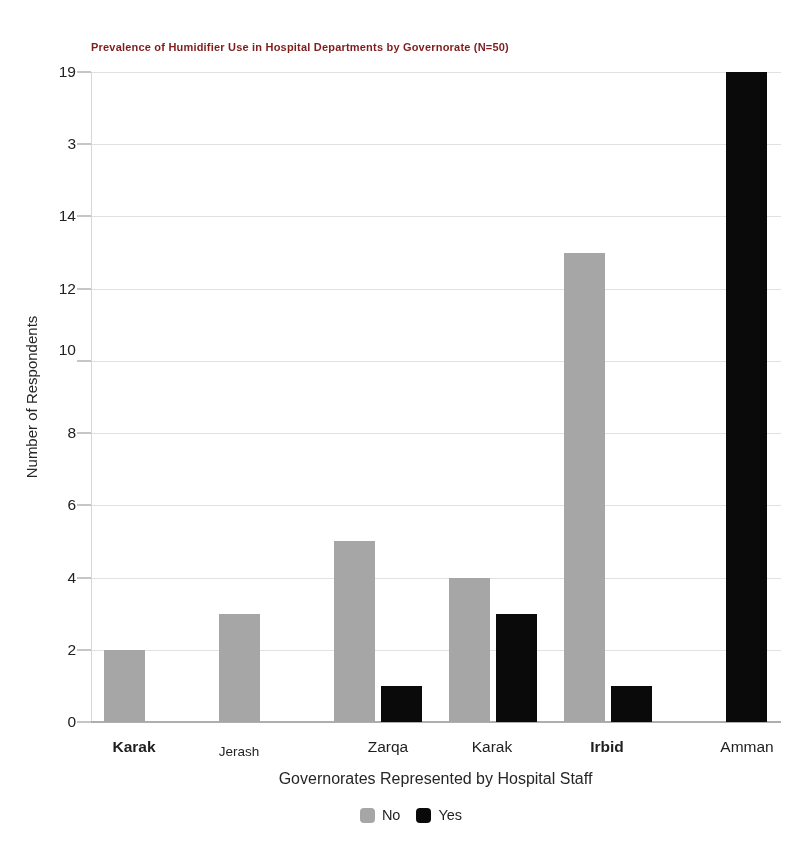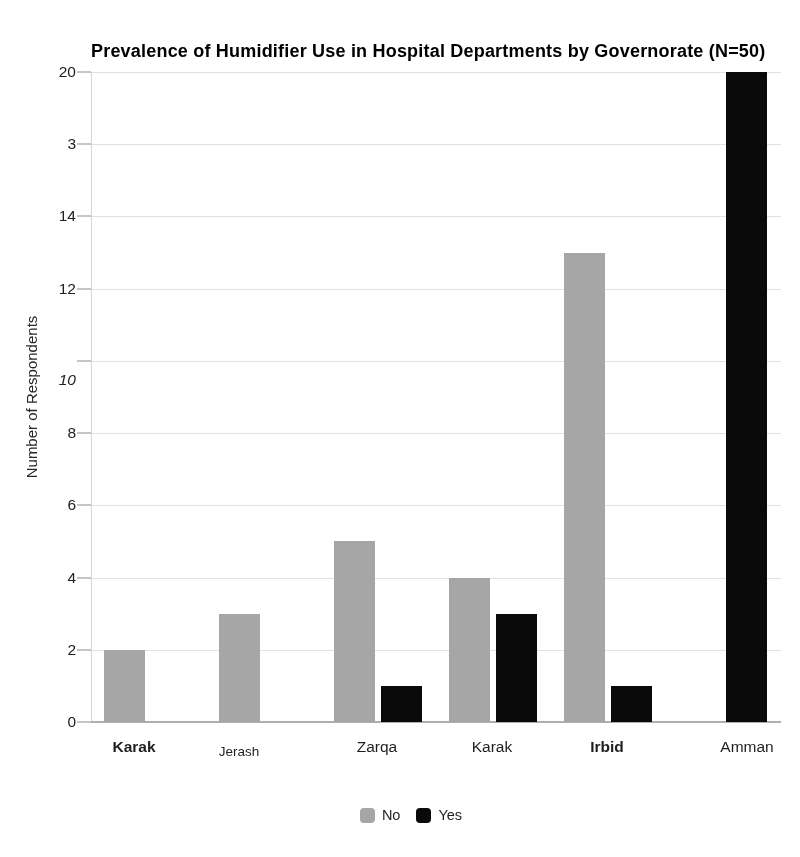--- a/index.html
+++ b/index.html
@@ -1,22 +1,22 @@
 <!DOCTYPE html>
 <html><head>
 <meta charset="utf-8">
 <style>
   html,body{margin:0;padding:0;background:#ffffff;}
   .figure{
     position:relative;width:800px;height:857px;background:#ffffff;
     font-family:"Liberation Sans",sans-serif;overflow:hidden;
   }
   .chart-title{
-    position:absolute;left:91px;top:41px;font-size:18px;font-weight:bold;
-    color:#000000;letter-spacing:.2px;white-space:nowrap;
+    position:absolute;left:91px;top:41px;font-size:11px;font-weight:bold;
+    color:#7f1d1d;letter-spacing:.2px;white-space:nowrap;
   }
   .y-axis-title{
     position:absolute;left:31px;top:397px;transform:translate(-50%,-50%) rotate(-90deg);
     font-size:15px;color:#262626;white-space:nowrap;
   }
   .x-axis-title{
     position:absolute;left:91px;width:689px;top:770px;text-align:center;
     font-size:16px;color:#262626;
   }
   .gridline{position:absolute;left:92px;width:689px;height:1px;background:#e1e1e1;}
@@ -39,20 +39,21 @@
   }
   .legend-item{display:flex;align-items:center;gap:7px;font-size:14.5px;color:#1f1f1f;text-align:center;}
   .legend-marker{width:15px;height:15px;border-radius:4px;display:inline-block;}
 </style>
 </head>
 <body>
 
 <div class="figure" id="figure">
   <div class="chart-title">Prevalence of Humidifier Use in Hospital Departments by Governorate (N=50)</div>
   <div class="y-axis-title">Number of Respondents</div>
+  <div class="x-axis-title">Governorates Represented by Hospital Staff</div>
   <div class="legend" id="legend">
       <div class="legend-item">
         <span class="legend-marker" style="background: rgb(166, 166, 166);"></span>
         <span>No</span>
       </div>
       <div class="legend-item">
         <span class="legend-marker" style="background: rgb(10, 10, 10);"></span>
         <span>Yes</span>
       </div>
     </div>
@@ -65,42 +66,42 @@
     <div class="ytick" style="top: 576.556px;"></div>
     <div class="ytick-label" style="top: 568.556px;">4</div>
     <div class="gridline" style="top: 505.333px;"></div>
     <div class="ytick" style="top: 504.333px;"></div>
     <div class="ytick-label" style="top: 496.333px;">6</div>
     <div class="gridline" style="top: 433.111px;"></div>
     <div class="ytick" style="top: 432.111px;"></div>
     <div class="ytick-label" style="top: 424.111px;">8</div>
     <div class="gridline" style="top: 360.889px;"></div>
     <div class="ytick" style="top: 359.889px;"></div>
-    <div class="ytick-label" style="top: 371px; font-style: italic;">10</div>
+    <div class="ytick-label" style="top: 341px;">10</div>
     <div class="gridline" style="top: 288.667px;"></div>
     <div class="ytick" style="top: 287.667px;"></div>
     <div class="ytick-label" style="top: 279.667px;">12</div>
     <div class="gridline" style="top: 216.444px;"></div>
     <div class="ytick" style="top: 215.444px;"></div>
     <div class="ytick-label" style="top: 207.444px;">14</div>
     <div class="gridline" style="top: 144.222px;"></div>
     <div class="ytick" style="top: 143.222px;"></div>
     <div class="ytick-label" style="top: 135.222px;">3</div>
     <div class="gridline" style="top: 72px;"></div>
     <div class="ytick" style="top: 71px;"></div>
-    <div class="ytick-label" style="top: 63px;">20</div>
+    <div class="ytick-label" style="top: 63px;">19</div>
     <div class="axis-left"></div>
     <div class="axis-bottom"></div>
     <div class="bar" style="left: 104.417px; top: 649.778px; width: 41px; height: 72.2222px; background: rgb(166, 166, 166);"></div>
     <div class="cat-label" style="left: 84px; font-weight: bold;">Karak</div>
     <div class="bar" style="left: 219.25px; top: 613.667px; width: 41px; height: 108.333px; background: rgb(166, 166, 166);"></div>
     <div class="cat-label small" style="left: 189px;">Jerash</div>
     <div class="bar" style="left: 334.083px; top: 541.444px; width: 41px; height: 180.556px; background: rgb(166, 166, 166);"></div>
     <div class="bar" style="left: 381.083px; top: 685.889px; width: 41px; height: 36.1111px; background: rgb(10, 10, 10);"></div>
-    <div class="cat-label" style="left: 327px; text-align: center;">Zarqa</div>
+    <div class="cat-label" style="left: 338px; text-align: center;">Zarqa</div>
     <div class="bar" style="left: 448.917px; top: 577.556px; width: 41px; height: 144.444px; background: rgb(166, 166, 166);"></div>
     <div class="bar" style="left: 495.917px; top: 613.667px; width: 41px; height: 108.333px; background: rgb(10, 10, 10);"></div>
     <div class="cat-label" style="left: 442px;">Karak</div>
     <div class="bar" style="left: 563.75px; top: 252.556px; width: 41px; height: 469.444px; background: rgb(166, 166, 166);"></div>
     <div class="bar" style="left: 610.75px; top: 685.889px; width: 41px; height: 36.1111px; background: rgb(10, 10, 10);"></div>
     <div class="cat-label" style="left: 557px; font-weight: bold;">Irbid</div>
     <div class="bar" style="left: 725.583px; top: 72px; width: 41px; height: 650px; background: rgb(10, 10, 10);"></div>
     <div class="cat-label" style="left: 697px;">Amman</div>
   </div>
 

